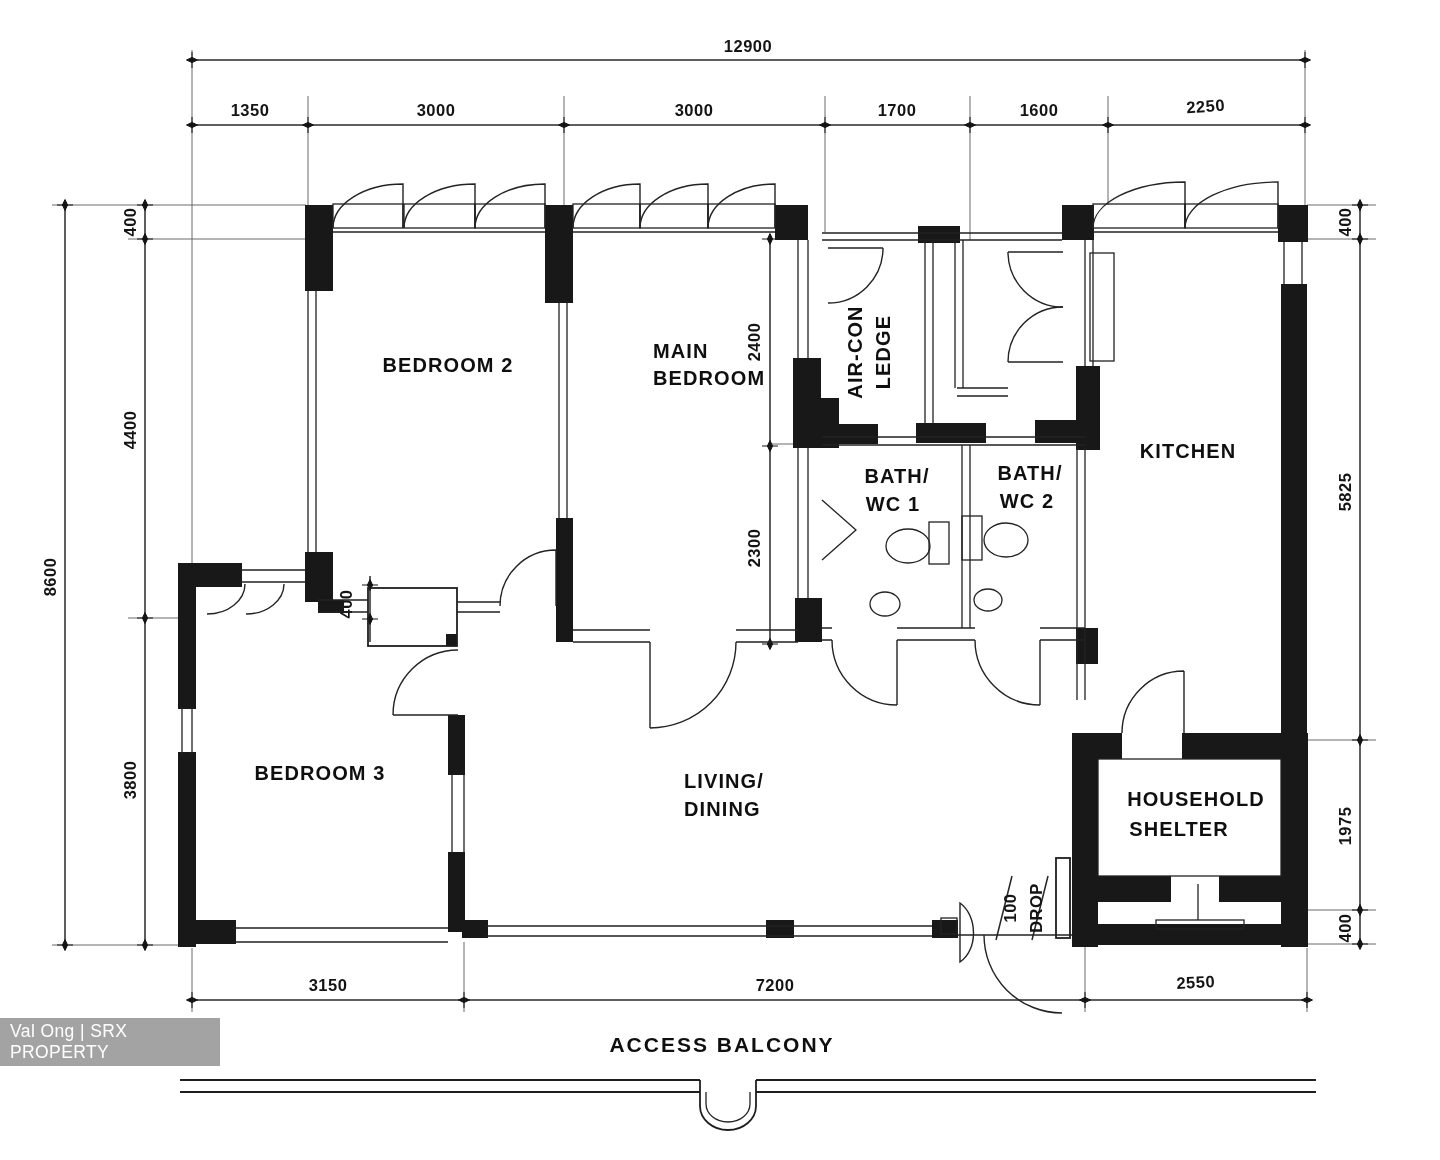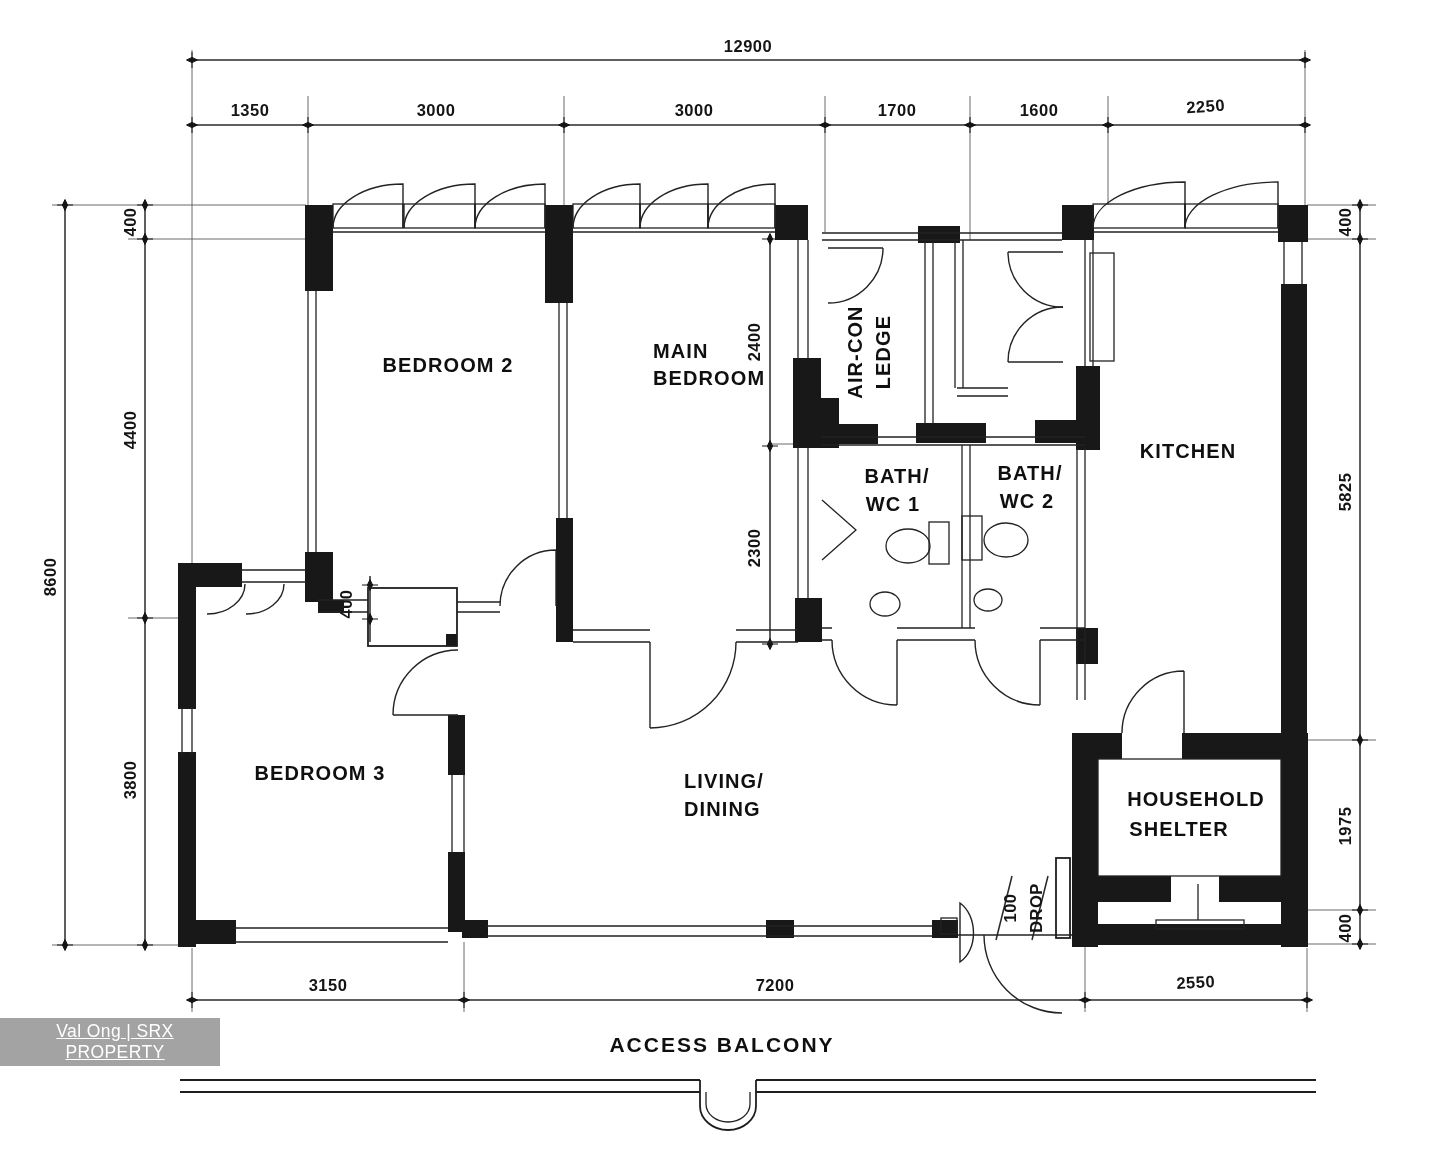--- a/index.html
+++ b/index.html
@@ -1,23 +1,23 @@
 <!DOCTYPE html>
 <html><head>
 <meta charset="utf-8">
 <style>
   html,body{margin:0;padding:0;background:#ffffff;}
   .page{position:relative;width:1440px;height:1160px;background:#ffffff;overflow:hidden;
-        font-family:"Liberation Sans",sans-serif;text-align:center;}
+        font-family:"Liberation Sans",sans-serif;}
   .page svg{position:absolute;left:0;top:0;}
   
   .watermark{position:absolute;left:0px;top:1018px;width:220px;height:48px;
     background:rgba(150,150,150,0.88);color:#ffffff;display:flex;align-items:center;
     padding-left:10px;box-sizing:border-box;font-size:17.5px;letter-spacing:.4px;
-    font-family:"Liberation Sans",sans-serif;z-index:5;text-decoration:underline;}
+    font-family:"Liberation Sans",sans-serif;z-index:5;}
   
   .w{fill:#181818;stroke:none;}
   .t{stroke:#1e1e1e;stroke-width:1.8;fill:none;}
   .t1{stroke:#222222;stroke-width:1.3;fill:none;}
   .a{stroke:#232323;stroke-width:1.4;fill:none;}
   .d{stroke:#2a2a2a;stroke-width:1.5;fill:none;}
   .x{stroke:#5a5a5a;stroke-width:0.9;fill:none;}
   .tick{fill:#141414;stroke:#141414;stroke-width:1;}
   .dimtext{font:600 16.5px "Liberation Sans",sans-serif;fill:#141414;
            text-anchor:middle;letter-spacing:.5px;}

